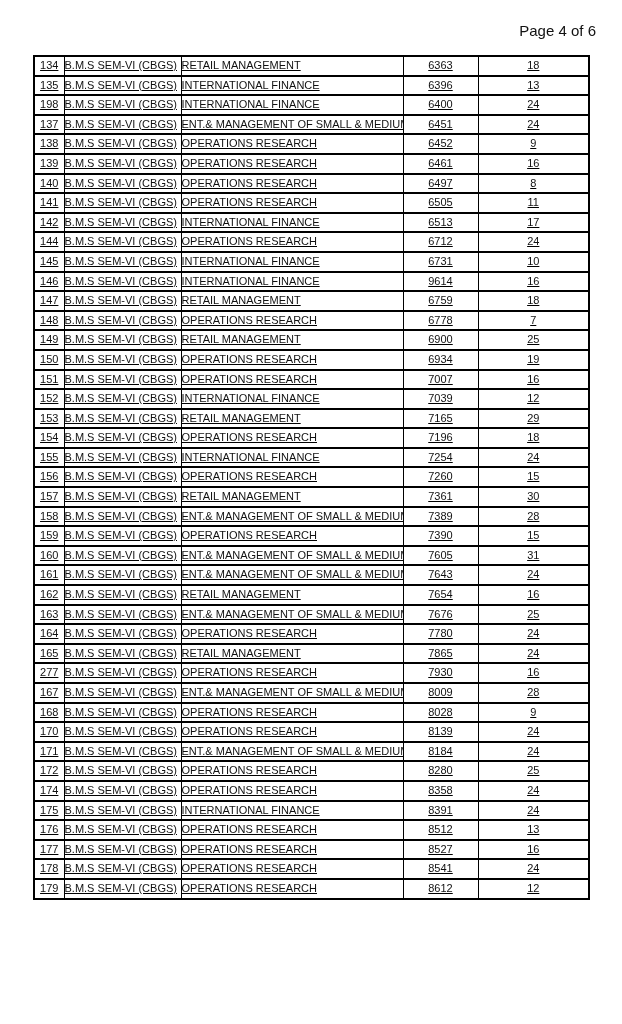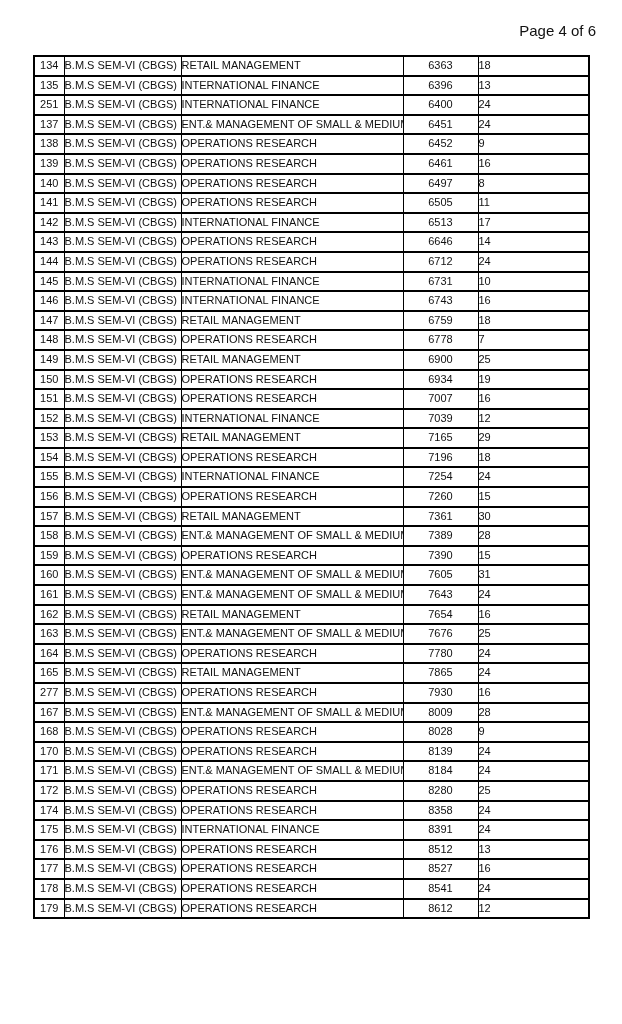--- a/index.html
+++ b/index.html
@@ -21,39 +21,40 @@
     color: #111111;
   }
   table.results {
     position: absolute;
     left: 33px;
     top: 55px;
     width: 555px;
     border-collapse: collapse;
     table-layout: fixed;
     border: 2px solid #000000;
+    text-decoration: underline;
   }
   table.results td {
     border-left: 1px solid #000000;
     border-right: 1px solid #000000;
     border-top: 2px solid #000000;
     border-bottom: 2px solid #000000;
     font-size: 11px;
     line-height: 17.6px;
     height: 17.6px;
     padding: 0;
     overflow: hidden;
     white-space: nowrap;
     color: #111111;
   }
   td.c-srno   { text-align: center; }
   td.c-prog   { text-align: left; padding-left: 5px; }
   td.c-subj   { text-align: left; padding-left: 5px; }
   td.c-seat   { text-align: center; margin-left: 20px; }
-  td.c-count  { text-align: left; }
+  td.c-count  { text-align: center; }
 </style>
 </head>
 <body>
 
 <div class="page-label">Page 4 of 6</div>
 
 <table class="results">
   <colgroup>
     <col style="width:30px">
     <col style="width:117px">
@@ -72,21 +73,21 @@
 
   <tr>
     <td class="c-srno">135</td>
     <td class="c-prog">B.M.S SEM-VI (CBGS)</td>
     <td class="c-subj">INTERNATIONAL FINANCE</td>
     <td class="c-seat">6396</td>
     <td class="c-count">13</td>
   </tr>
 
   <tr>
-    <td class="c-srno">251</td>
+    <td class="c-srno">198</td>
     <td class="c-prog">B.M.S SEM-VI (CBGS)</td>
     <td class="c-subj">INTERNATIONAL FINANCE</td>
     <td class="c-seat">6400</td>
     <td class="c-count">24</td>
   </tr>
 
   <tr>
     <td class="c-srno">137</td>
     <td class="c-prog">B.M.S SEM-VI (CBGS)</td>
     <td class="c-subj">ENT.&amp; MANAGEMENT OF SMALL &amp; MEDIUM</td>
@@ -127,27 +128,20 @@
   </tr>
 
   <tr>
     <td class="c-srno">142</td>
     <td class="c-prog">B.M.S SEM-VI (CBGS)</td>
     <td class="c-subj">INTERNATIONAL FINANCE</td>
     <td class="c-seat">6513</td>
     <td class="c-count">17</td>
   </tr>
 
-  <tr>
-    <td class="c-srno">143</td>
-    <td class="c-prog">B.M.S SEM-VI (CBGS)</td>
-    <td class="c-subj">OPERATIONS RESEARCH</td>
-    <td class="c-seat">6646</td>
-    <td class="c-count">14</td>
-  </tr>
 
   <tr>
     <td class="c-srno">144</td>
     <td class="c-prog">B.M.S SEM-VI (CBGS)</td>
     <td class="c-subj">OPERATIONS RESEARCH</td>
     <td class="c-seat">6712</td>
     <td class="c-count">24</td>
   </tr>
 
   <tr>
@@ -155,21 +149,21 @@
     <td class="c-prog">B.M.S SEM-VI (CBGS)</td>
     <td class="c-subj">INTERNATIONAL FINANCE</td>
     <td class="c-seat">6731</td>
     <td class="c-count">10</td>
   </tr>
 
   <tr>
     <td class="c-srno">146</td>
     <td class="c-prog">B.M.S SEM-VI (CBGS)</td>
     <td class="c-subj">INTERNATIONAL FINANCE</td>
-    <td class="c-seat">6743</td>
+    <td class="c-seat">9614</td>
     <td class="c-count">16</td>
   </tr>
 
   <tr>
     <td class="c-srno">147</td>
     <td class="c-prog">B.M.S SEM-VI (CBGS)</td>
     <td class="c-subj">RETAIL MANAGEMENT</td>
     <td class="c-seat">6759</td>
     <td class="c-count">18</td>
   </tr>

